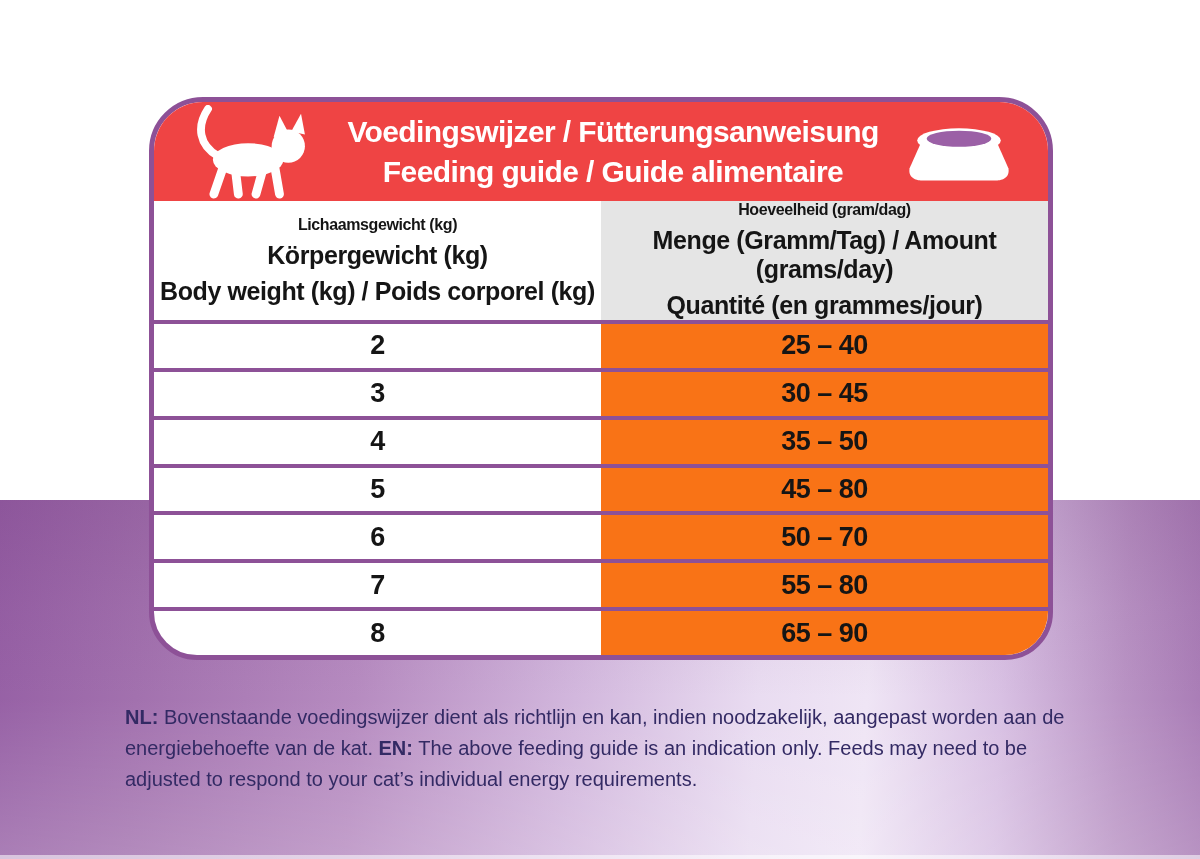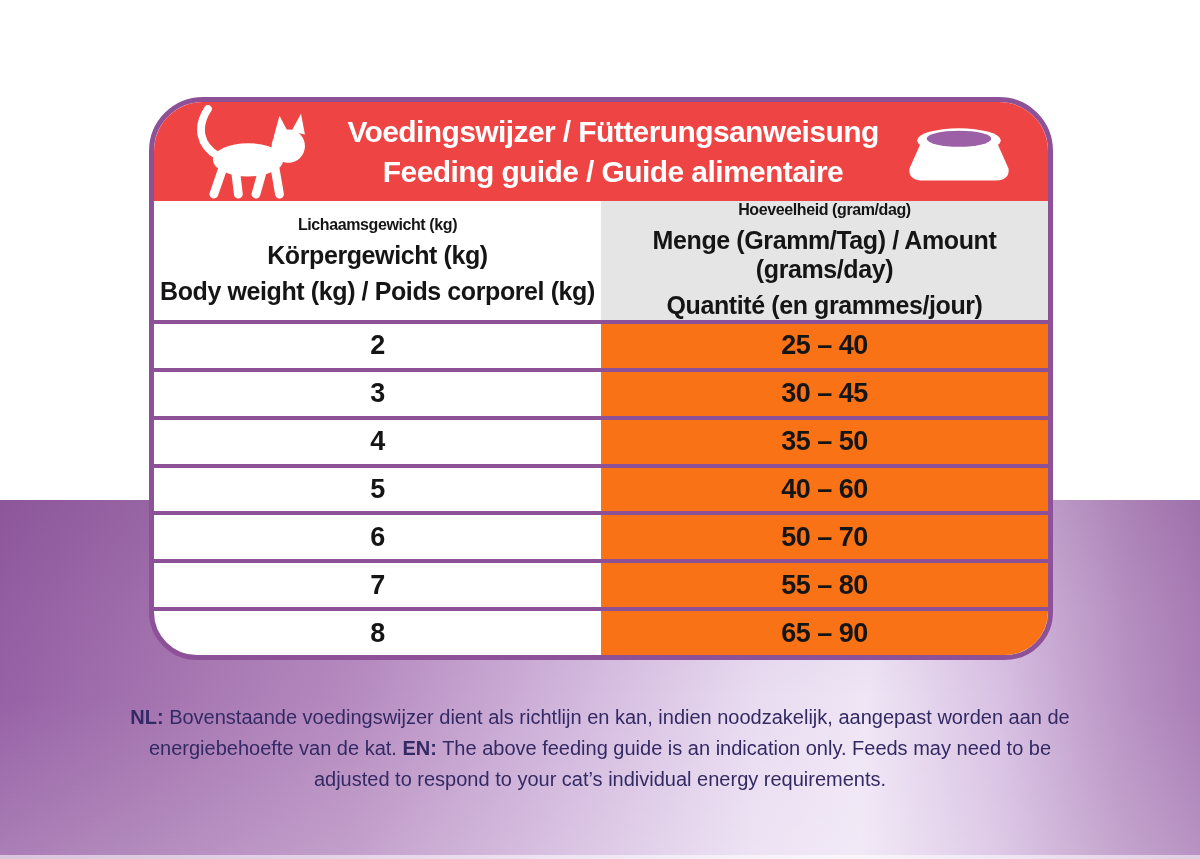--- a/index.html
+++ b/index.html
@@ -74,21 +74,21 @@
   .cell {
     flex: 1 1 50%;
     display: flex; align-items: center; justify-content: center;
     font-weight: 700; font-size: 27px; color: #151515; letter-spacing: -0.5px;
   }
   .cell.amount { background: #f97316; }
 
   
   .note {
     position: absolute; top: 702px; left: 50%; transform: translateX(-50%);
-    width: 950px; text-align: center;
+    width: 950px; text-align: left;
     font-size: 20px; line-height: 31px;
     color: #332a64; z-index: 2;
   }
   .note b { font-weight: 700; }
 </style>
 </head>
 <body>
 
 <div class="band"></div>
 
@@ -141,21 +141,21 @@
   <div class="row">
     <div class="cell weight">3</div>
     <div class="cell amount">30 – 45</div>
   </div>
   <div class="row">
     <div class="cell weight">4</div>
     <div class="cell amount">35 – 50</div>
   </div>
   <div class="row">
     <div class="cell weight">5</div>
-    <div class="cell amount">40 – 60</div>
+    <div class="cell amount">45 – 80</div>
   </div>
   <div class="row">
     <div class="cell weight">6</div>
     <div class="cell amount">50 – 70</div>
   </div>
   <div class="row">
     <div class="cell weight">7</div>
     <div class="cell amount">55 – 80</div>
   </div>
   <div class="row">

